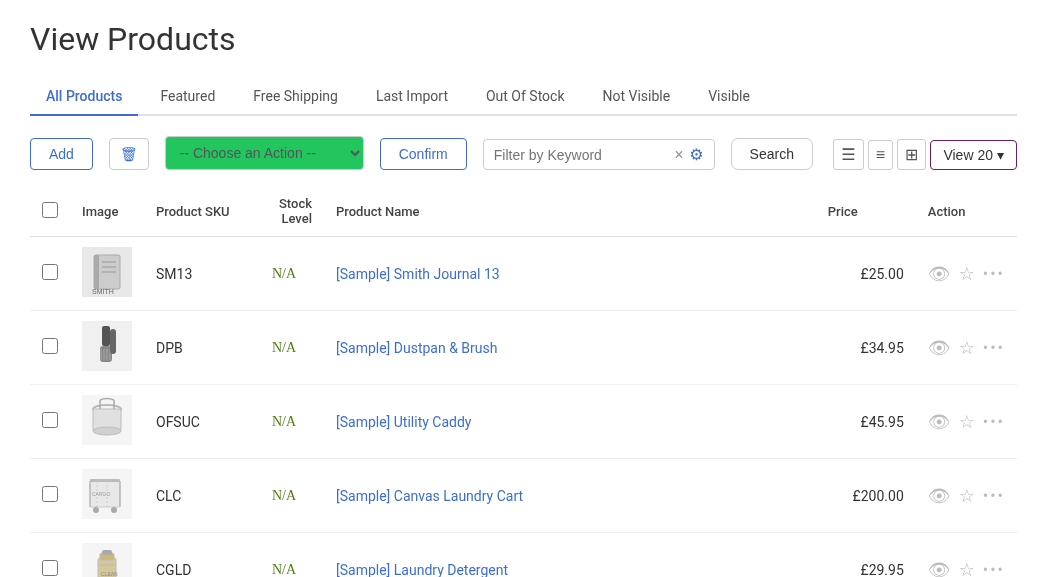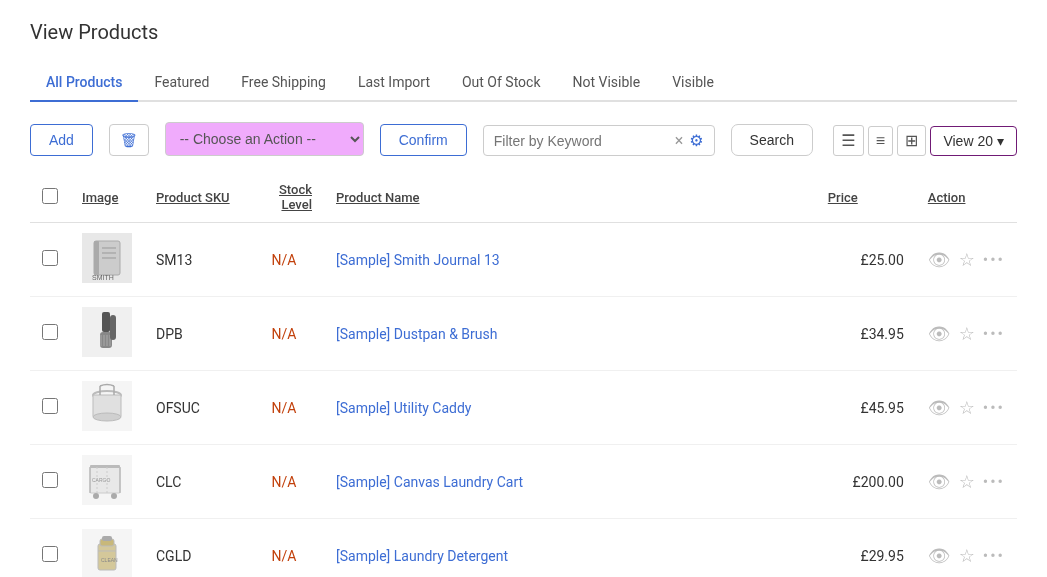--- a/index.html
+++ b/index.html
@@ -8,30 +8,30 @@
       background: #f4f5f7;
       color: #333;
       font-size: 14px;
     }
     .page-container {
       background: #fff;
       min-height: 577px;
       padding: 20px 30px;
     }
     .page-title {
-      font-size: 20px;
+      font-size: 32px;
       font-weight: 400;
       color: #333;
       margin-bottom: 20px;
     }
     .tabs {
       display: flex;
       border-bottom: 2px solid #e0e0e0;
       margin-bottom: 20px;
-      gap: 0;
+      gap: 6px;
     }
     .tab {
       padding: 10px 16px;
       cursor: pointer;
       color: #555;
       font-size: 14px;
       border-bottom: 2px solid transparent;
       margin-bottom: -2px;
       white-space: nowrap;
     }
@@ -65,21 +65,21 @@
       cursor: pointer;
       font-size: 14px;
     }
     .trash-icon { color: #3d6dd4; }
     .action-select {
       border: 1px solid #ccc;
       border-radius: 4px;
       padding: 7px 30px 7px 10px;
       font-size: 14px;
       color: #555;
-      background: #f0abfc;
+      background: #22c55e;
       cursor: pointer;
       appearance: auto;
     }
     .btn-confirm {
       background: #fff;
       border: 1px solid #3d6dd4;
       color: #3d6dd4;
       padding: 7px 18px;
       border-radius: 4px;
       cursor: pointer;
@@ -158,21 +158,20 @@
       width: 100%;
       border-collapse: collapse;
     }
     .table-container th {
       text-align: left;
       padding: 10px 12px;
       font-weight: 500;
       color: #444;
       border-bottom: 1px solid #e0e0e0;
       font-size: 13px;
-      text-decoration: underline;
     }
     .table-container td {
       padding: 10px 12px;
       border-bottom: 1px solid #f0f0f0;
       vertical-align: middle;
     }
     .col-check { width: 36px; }
     .col-image { width: 70px; }
     .col-sku { width: 100px; }
     .col-stock { width: 80px; text-align: center; }
@@ -199,21 +198,21 @@
       color: #bbb;
       cursor: pointer;
       font-size: 18px;
     }
     .more-icon {
       color: #bbb;
       cursor: pointer;
       font-size: 16px;
       letter-spacing: 2px;
     }
-    .stock-na { color: #c2410c; }
+    .stock-na { color: #4d7c0f; font-family: Liberation Serif, serif; }
     th.col-stock { text-align: right; }
   </style>
 </head>
 <body>
 
 <div class="page-container">
 
   <h1 class="page-title">View Products</h1>
 
   <div class="tabs">

